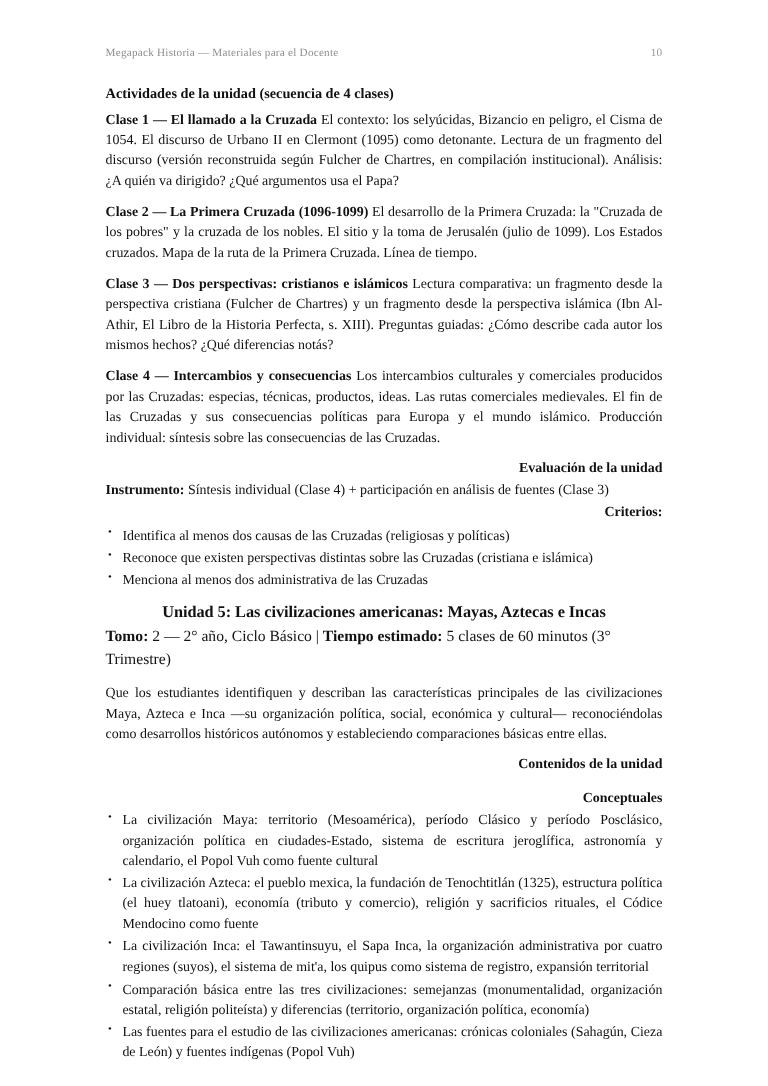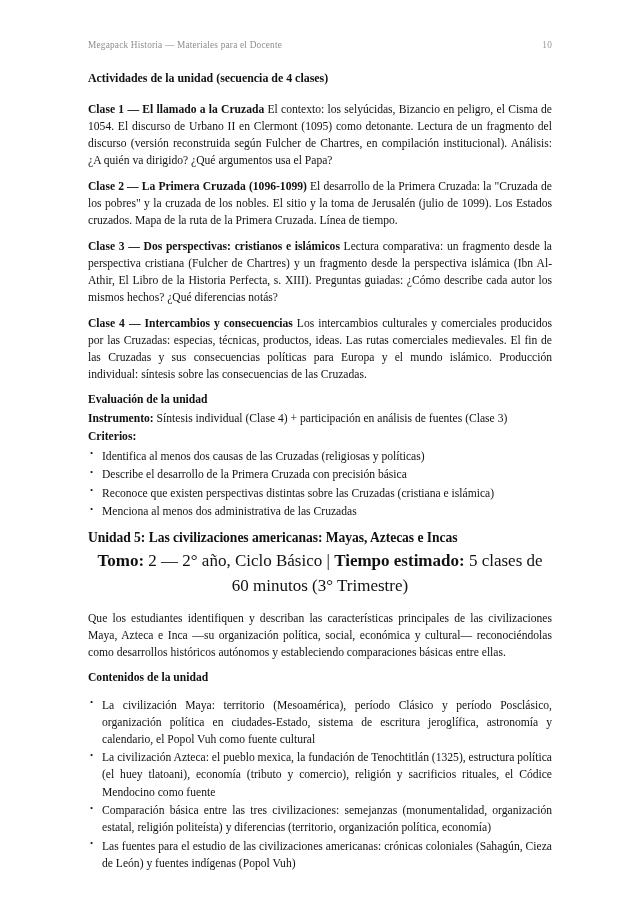--- a/index.html
+++ b/index.html
@@ -38,50 +38,50 @@
   .content {
     font-size: 11.6px;
     line-height: 1.47;
     text-align: justify;
     text-justify: inter-word;
     hyphens: auto;
   }
   h2.sec-head {
     font-size: 11.9px;
     font-weight: bold;
-    margin: 0 0 14px 0;
+    margin: 0 0 4px 0;
     line-height: 1.4;
     text-align: left;
   }
   h1.unit-head {
     font-size: 13.6px;
     font-weight: bold;
     margin: 0 0 1px 0;
     line-height: 1.35;
-    text-align: left;
+    text-align: center;
     letter-spacing: -0.05px;
   }
   h3.sub-head {
     font-size: 11.6px;
     font-weight: bold;
     margin: 0 0 2px 0;
     line-height: 1.4;
-    text-align: left;
+    text-align: right;
   }
   p.para {
     margin: 0 0 9px 0;
     text-align: justify;
   }
   p.tight {
     margin: 0 0 2px 0;
   }
   p.meta {
     margin: 0 0 11px 0;
-    text-align: center;
-    font-size: 17px;
+    text-align: left;
+    font-size: 13px;
   }
   .lead {
     font-weight: bold;
     margin-top: 25px;
   }
   .ital {
   }
   ul.bullets {
     list-style: none;
     margin: 0 0 9px 0;
@@ -131,39 +131,40 @@
     <p class="para"><span class="lead">Clase 4 — Intercambios y consecuencias</span><span> Los intercambios culturales y comerciales producidos por las Cruzadas: especias, técnicas, productos, ideas. Las rutas comerciales medievales. El fin de las Cruzadas y sus consecuencias políticas para Europa y el mundo islámico. Producción individual: síntesis sobre las consecuencias de las Cruzadas.</span></p>
 
     <h3 class="sub-head gap-small">Evaluación de la unidad</h3>
 
     <p class="para tight"><span class="lead">Instrumento:</span><span> Síntesis individual (Clase 4) + participación en análisis de fuentes (Clase 3)</span></p>
 
     <h3 class="sub-head gap-small">Criterios:</h3>
 
     <ul class="bullets">
       <li>Identifica al menos dos causas de las Cruzadas (religiosas y políticas)</li>
-      <li>Describe el desarrollo de la Primera Cruzada con precisión básica</li>
       <li>Reconoce que existen perspectivas distintas sobre las Cruzadas (cristiana e islámica)</li>
       <li>Menciona al menos dos administrativa de las Cruzadas</li>
     </ul>
 
 
     <h1 class="unit-head gap-before">Unidad 5: Las civilizaciones americanas: Mayas, Aztecas e Incas</h1>
 
     <p class="meta"><span class="lead">Tomo:</span><span> 2 — 2° año, Ciclo Básico | </span><span class="lead">Tiempo estimado:</span><span> 5 clases de 60 minutos (3° Trimestre)</span></p>
 
 
     <p class="para">Que los estudiantes identifiquen y describan las características principales de las civilizaciones Maya, Azteca e Inca —su organización política, social, económica y cultural— reconociéndolas como desarrollos históricos autónomos y estableciendo comparaciones básicas entre ellas.</p>
 
     <h3 class="sub-head gap-small">Contenidos de la unidad</h3>
 
     <div class="blockgap"></div>
 
+    <h3 class="sub-head">Conceptuales</h3>
 
     <ul class="bullets loose">
       <li>La civilización Maya: territorio (Mesoamérica), período Clásico y período Posclásico, organización política en ciudades-Estado, sistema de escritura jeroglífica, astronomía y calendario, el Popol Vuh como fuente cultural</li>
       <li>La civilización Azteca: el pueblo mexica, la fundación de Tenochtitlán (1325), estructura política (el huey tlatoani), economía (tributo y comercio), religión y sacrificios rituales, el Códice Mendocino como fuente</li>
+      <li>La civilización Inca: el Tawantinsuyu, el Sapa Inca, la organización administrativa por cuatro regiones (suyos), el sistema de mit'a, los quipus como sistema de registro, expansión territorial</li>
       <li>Comparación básica entre las tres civilizaciones: semejanzas (monumentalidad, organización estatal, religión politeísta) y diferencias (territorio, organización política, economía)</li>
       <li>Las fuentes para el estudio de las civilizaciones americanas: crónicas coloniales (Sahagún, Cieza de León) y fuentes indígenas (Popol Vuh)</li>
     </ul>
 
   </div>
 </div>
 
 </body></html>

